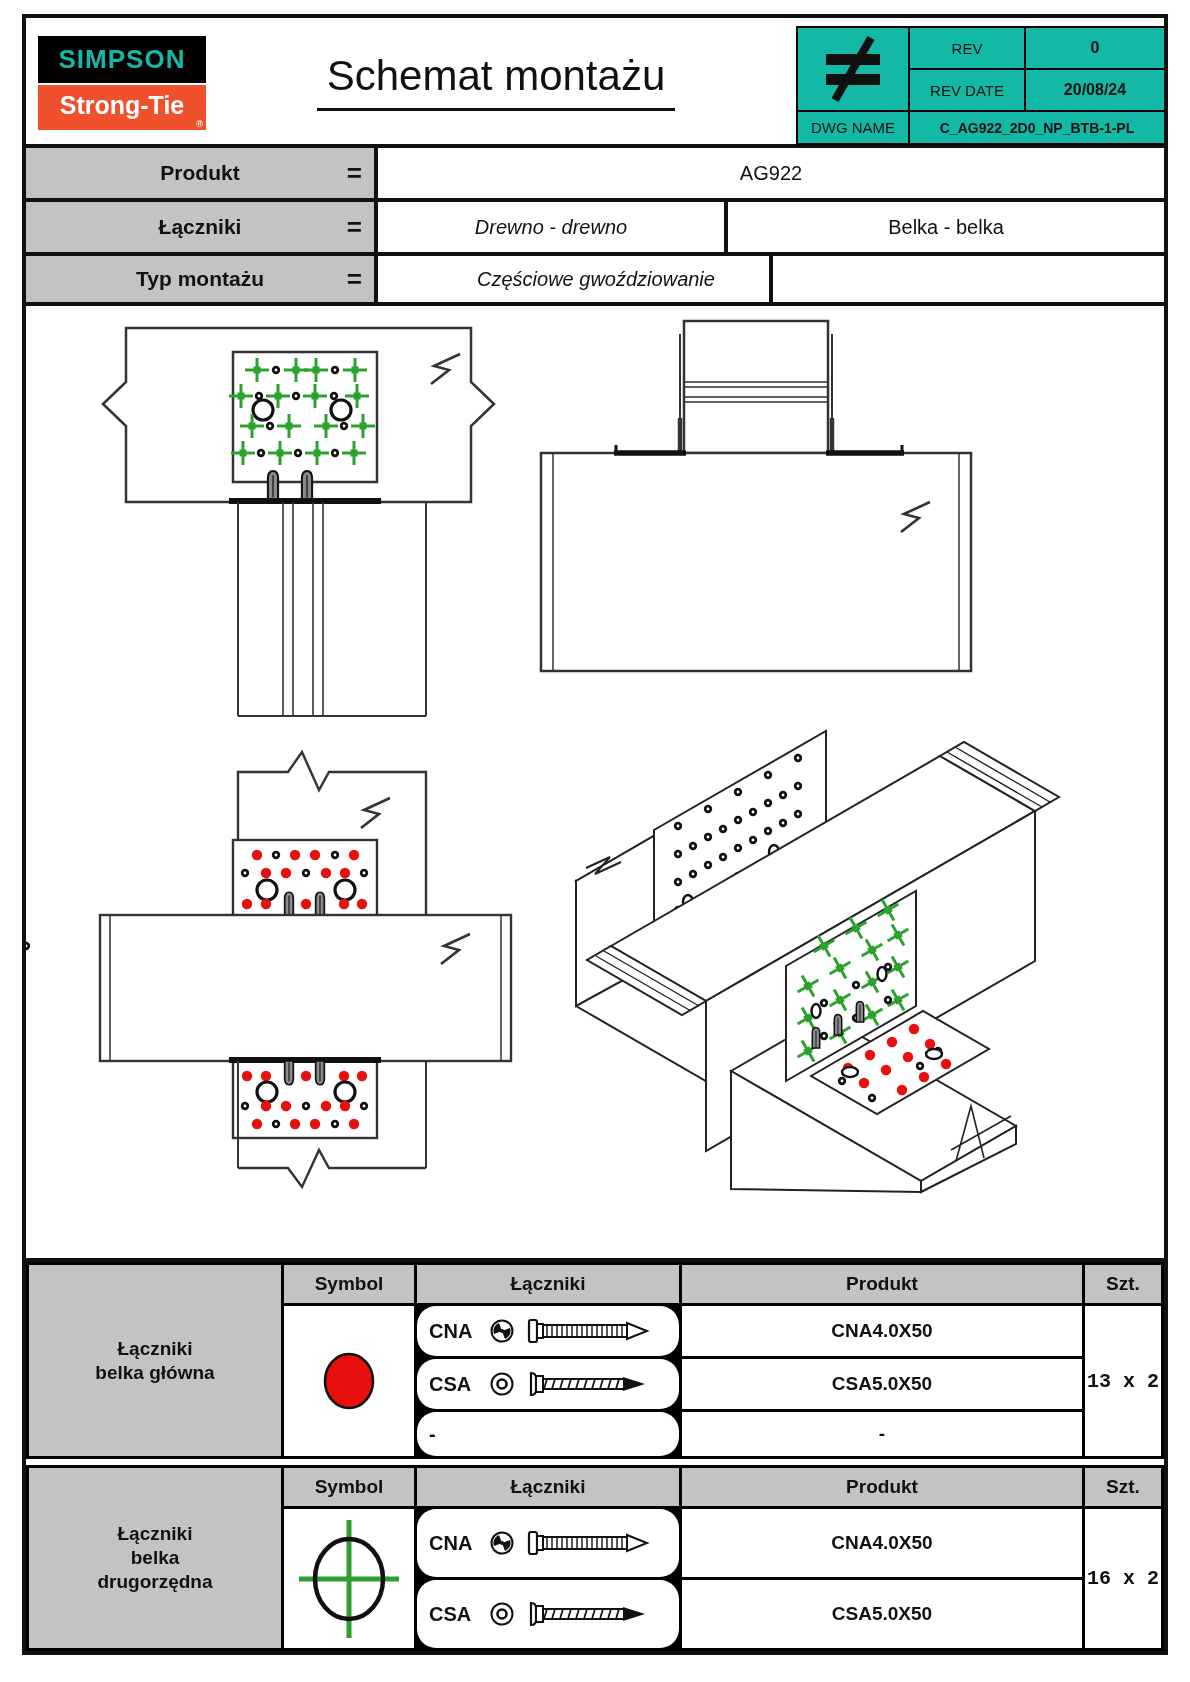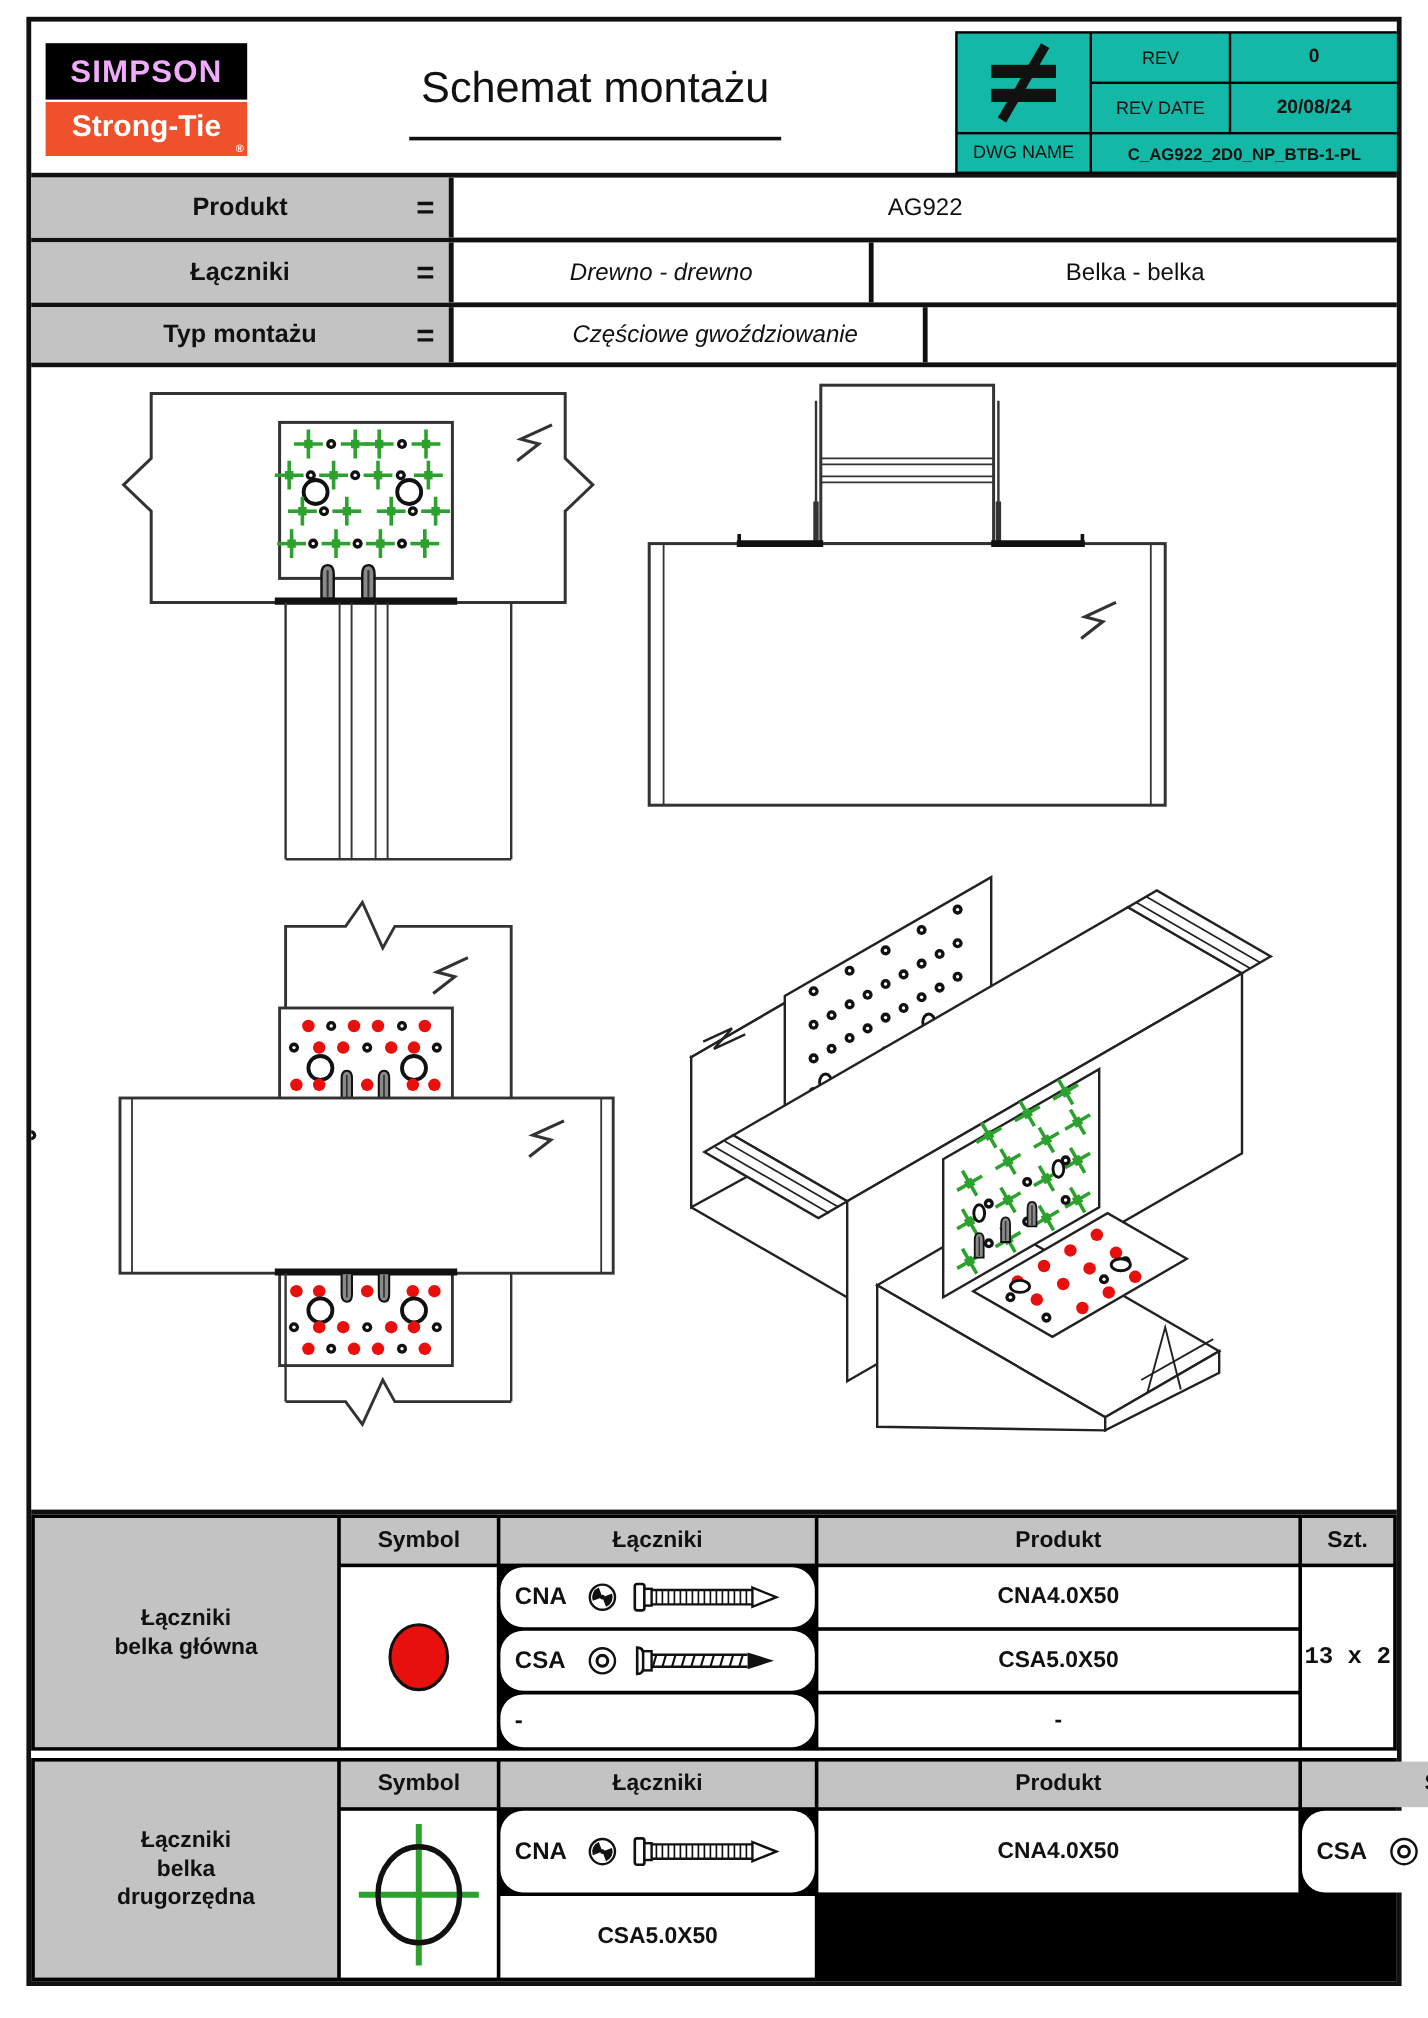--- a/index.html
+++ b/index.html
@@ -1,25 +1,25 @@
 <!DOCTYPE html>
 <html><head>
 <meta charset="utf-8">
 <style>
   html,body{margin:0;padding:0;background:#fff;}
   body{width:1190px;height:1682px;position:relative;font-family:"Liberation Sans",sans-serif;color:#111;}
   .sheet{position:absolute;left:22px;top:14px;width:1138px;border:4px solid #111;background:#fff;}
   
   .hdr{position:relative;height:126px;border-bottom:4px solid #111;}
   .logo{position:absolute;left:12px;top:18px;width:168px;}
-  .logo-top{background:#000;color:#f0abfc;font-weight:bold;font-size:26px;text-align:center;padding:8px 2px;letter-spacing:1px;}
+  .logo-top{background:#000;color:#14b8a6;font-weight:bold;font-size:26px;text-align:center;padding:8px 2px;letter-spacing:1px;}
   .logo-bot{background:#ef512c;color:#fff;font-weight:bold;font-size:25px;text-align:center;padding:6px 2px 10px;position:relative;margin-top:2px;}
   .logo-bot .reg{position:absolute;right:3px;bottom:1px;font-size:9px;}
   .title-wrap{position:absolute;left:200px;top:34px;width:540px;text-align:center;}
-  .title{display:inline-block;font-size:36px;border-bottom:3px solid #111;padding:0 10px 20px;}
+  .title{display:inline-block;font-size:42px;border-bottom:3px solid #111;padding:0 10px 8px;}
   .stamp{position:absolute;right:0;top:8px;display:grid;grid-template-columns:110px 114px 138px;grid-template-rows:40px 40px 31px;gap:2px;background:#000;padding:2px 0 2px 2px;}
   .stamp>div{background:#14b8a6;display:flex;align-items:center;justify-content:center;}
   .neq-cell{grid-row:1/3;}
   .stamp .lab{font-size:15px;}
   .stamp .val{font-size:16px;font-weight:bold;}
   .dwg-val{grid-column:2/4;font-size:14px;font-weight:bold;}
   
   .irow{display:grid;border-bottom:4px solid #111;}
   .irow.r1{grid-template-columns:352px 1fr;height:50px;}
   .irow.r2,.irow.r3{grid-template-columns:352px 350px 1fr;height:50px;}
@@ -472,15 +472,16 @@
       <svg width="128" height="28" viewBox="0 0 128 28">
           <path d="M4,3 Q9,3 9,8 V20 Q9,25 4,25 Z" fill="#fff" stroke="#111" stroke-width="2.2"></path>
           <rect x="9" y="6" width="7" height="16" fill="#fff" stroke="#111" stroke-width="2"></rect>
           <path d="M16,9 H96 M16,19 H96" stroke="#111" stroke-width="2"></path>
           <path d="M20,9 l-3,10 M28,9 l-3,10 M36,9 l-3,10 M44,9 l-3,10 M52,9 l-3,10 M60,9 l-3,10 M68,9 l-3,10 M76,9 l-3,10 M84,9 l-3,10 M92,9 l-3,10" stroke="#111" stroke-width="1.8"></path>
           <polygon points="96,7 118,14 96,21" fill="#111"></polygon>
         </svg>
     </div>
     <div class="pcell">CSA5.0X50</div>
 
+    <div class="qtycell">16 x 2</div>
   </div>
 
 </div>
 
 </body></html>

